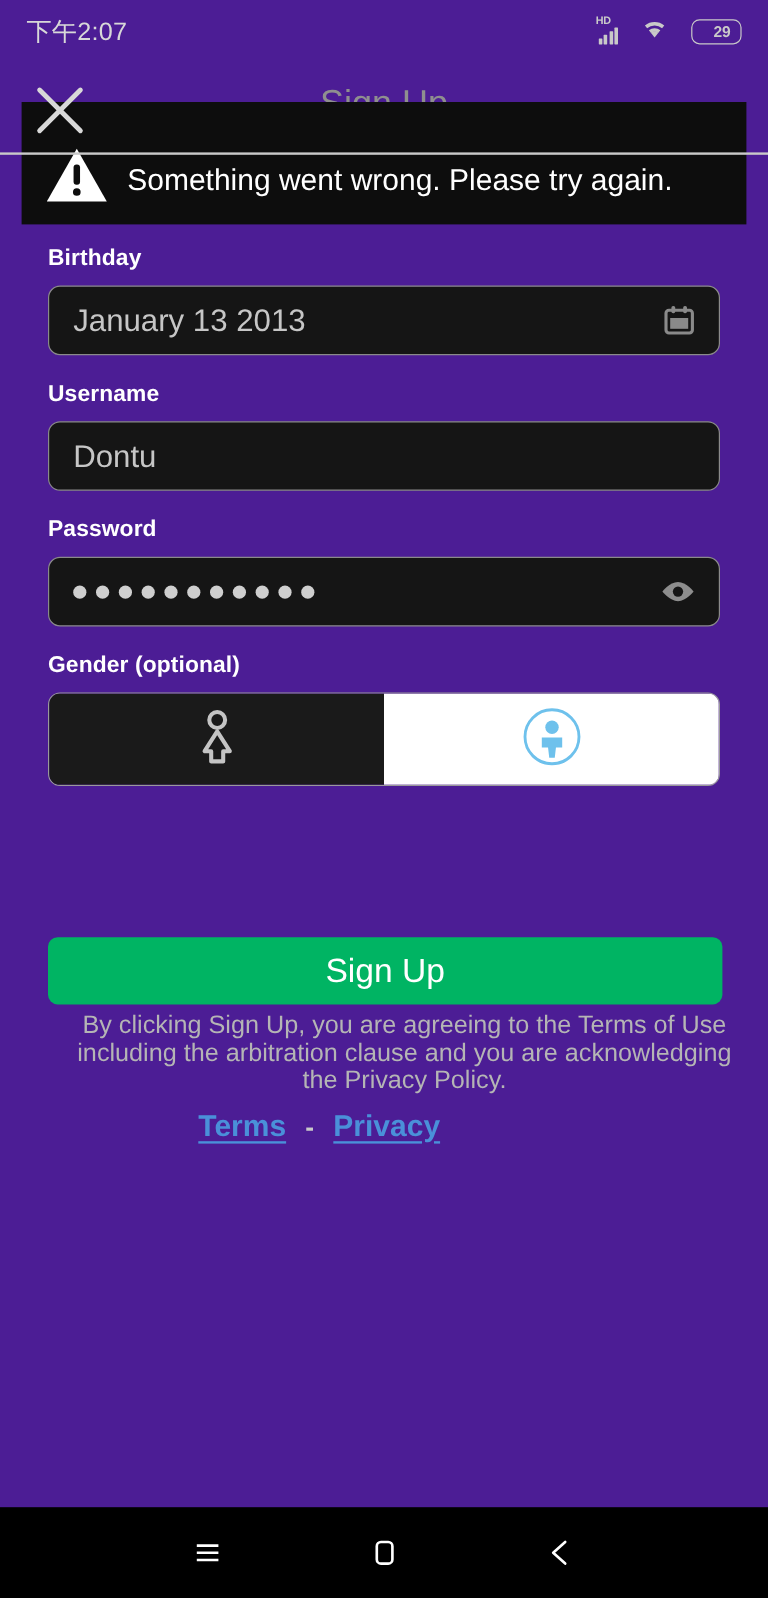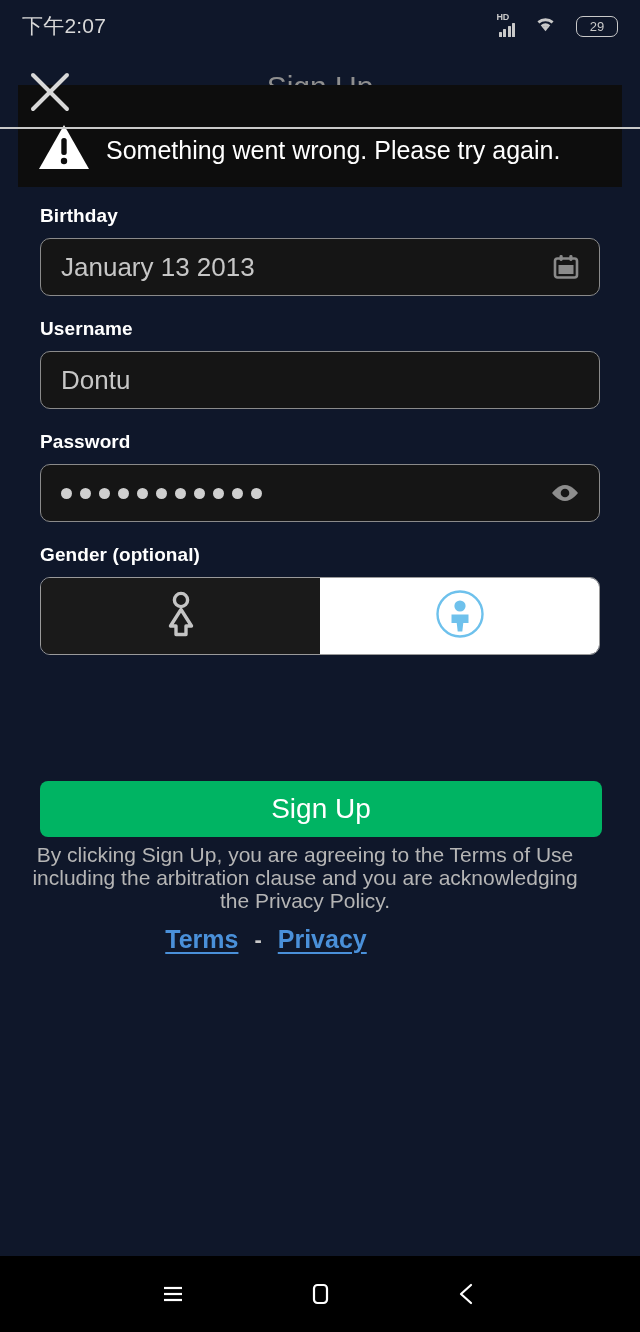--- a/index.html
+++ b/index.html
@@ -8,21 +8,21 @@
     background: #000;
   }
   body {
     font-family: "Liberation Sans", sans-serif;
     -webkit-font-smoothing: antialiased;
   }
   #screen {
     position: relative;
     width: 640px;
     height: 1332px;
-    background: #0f172a;
+    background: #4c1d95;
     overflow: hidden;
   }
 
   
   #status-bar {
     position: absolute;
     left: 0; top: 0;
     width: 640px; height: 52px;
     display: flex;
     align-items: center;
@@ -56,25 +56,26 @@
   .sig-bars i:nth-child(2) { height: 8px; }
   .sig-bars i:nth-child(3) { height: 11px; }
   .sig-bars i:nth-child(4) { height: 14px; }
   .battery {
     border: 1.7px solid #c9c9c9;
     border-radius: 7px;
     min-width: 42px;
     height: 21px;
     display: flex;
     align-items: center;
-    justify-content: center;
+    justify-content: flex-end;
     font-size: 13px;
     color: #c9c9c9;
     padding: 0 8px;
     box-sizing: border-box;
+    font-weight: bold;
   }
 
   
   #page-title {
     position: absolute;
     left: 0; top: 70px;
     width: 640px;
     text-align: center;
     font-size: 30px;
     color: #8f8f8f;
@@ -204,21 +205,21 @@
     font-family: "Liberation Sans", sans-serif;
     cursor: pointer;
     display: flex;
     align-items: center;
     justify-content: center;
   }
 
   
   #legal-text {
     position: absolute;
-    left: 24px; top: 843px;
+    left: 56px; top: 843px;
     width: 562px;
     text-align: center;
     color: #b5b5b5;
     font-size: 21px;
     line-height: 23px;
   }
   #legal-links {
     position: absolute;
     left: 0; top: 925px;
     width: 532px;

